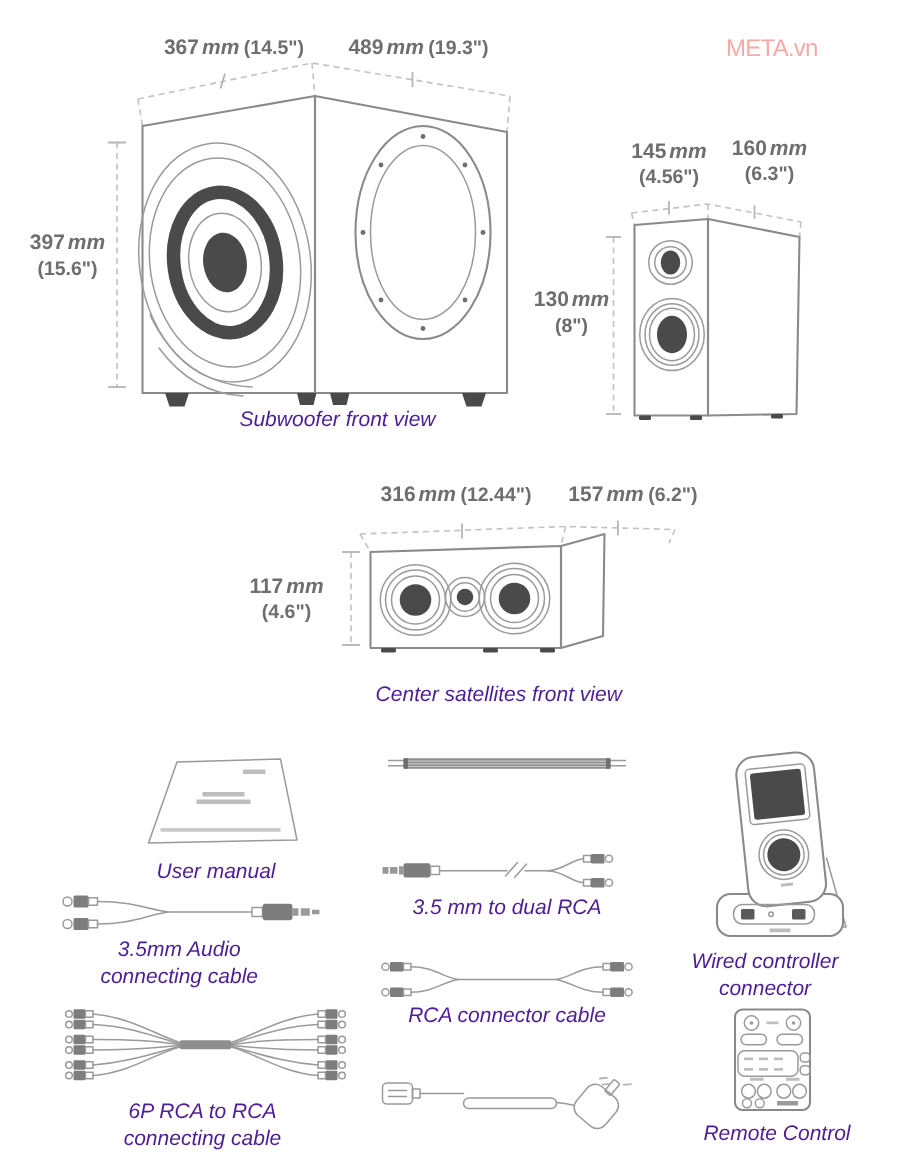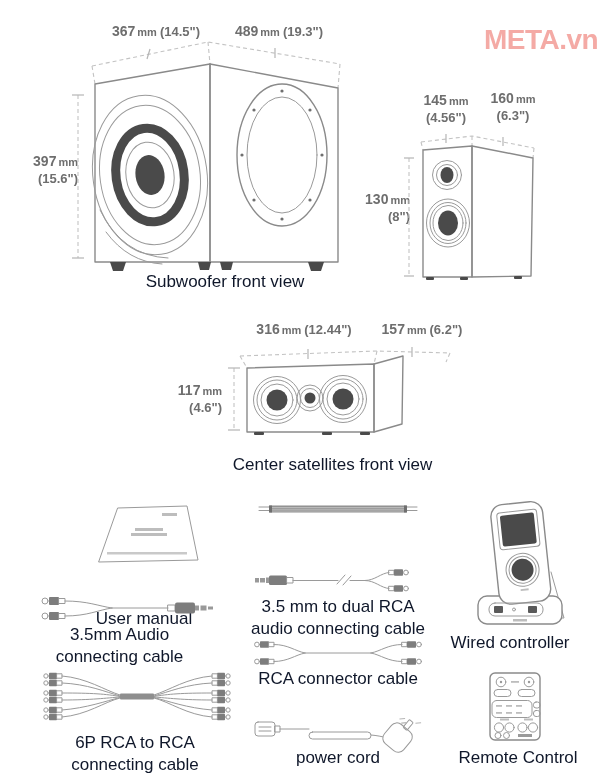--- a/index.html
+++ b/index.html
@@ -1,26 +1,26 @@
 <!DOCTYPE html>
 <html><head>
 <meta charset="utf-8">
 <style>
   html,body{margin:0;padding:0;background:#fff;}
   .page{position:relative;width:603px;height:777px;background:#fff;overflow:hidden;
         font-family:"Liberation Sans",sans-serif;}
   .watermark{position:absolute;left:484px;top:24px;width:110px;
-       font-size:28px;font-weight:700;letter-spacing:-0.5px;color:rgba(233,85,75,0.5);}
+       font-size:16px;font-weight:400;letter-spacing:-0.5px;color:rgba(233,85,75,0.5);}
   .dim{position:absolute;text-align:center;color:#6e6e6e;font-weight:700;
        font-size:14px;line-height:1.25;white-space:nowrap;}
-  .dim .unit{font-size:11px;margin-left:2px;}
+  .dim .unit{font-size:14px;margin-left:2px;font-style:italic;}
   .dim .imp{font-size:13px;margin-left:3px;}
   .dim.stack .imp{display:block;margin-left:0;}
-  .dim.right{text-align:right;}
-  .cap{position:absolute;text-align:center;color:#0f172a;font-size:17px;line-height:1.27;}
+  .dim.right{text-align:center;}
+  .cap{position:absolute;text-align:center;color:#4c1d95;font-size:14px;line-height:1.27;font-style:italic;}
   .art{position:absolute;}
   
   .ln{fill:none;stroke:#8a8a8a;stroke-width:1.4;stroke-linejoin:round;stroke-linecap:round;}
   .thin{fill:none;stroke:#9a9a9a;stroke-width:1;stroke-linejoin:round;stroke-linecap:round;}
   .dk{fill:#4a4a4a;stroke:none;}
   .gy{fill:#7d7d7d;stroke:none;}
   .lt{fill:#bdbdbd;stroke:none;}
   .dash{fill:none;stroke:#c3c3c3;stroke-width:1.1;stroke-dasharray:4 3;}
   .tick{stroke:#b5b5b5;stroke-width:1.2;fill:none;}
   .wh{fill:#fff;}
@@ -160,21 +160,21 @@
   </svg>
   <div class="cap" style="left:225px;top:454px;width:215px">Center satellites front view</div>
 
   <svg class="art" style="left:92px;top:504px" width="112" height="64" viewBox="0 0 112 64">
     <polygon class="thin wh" points="26,4 95,2 106,56 7,58" stroke="#9b9b9b"></polygon>
     <rect class="lt" x="70" y="9" width="15" height="3"></rect>
     <rect class="lt" x="43" y="24" width="28" height="3"></rect>
     <rect class="lt" x="39" y="29" width="36" height="3"></rect>
     <rect x="15" y="48" width="80" height="2.5" fill="#c9c9c9"></rect>
   </svg>
-  <div class="cap" style="left:78px;top:608px;width:132px">User manual</div>
+  <div class="cap" style="left:78px;top:572px;width:132px">User manual</div>
 
   <svg class="art" style="left:40px;top:592px" width="192" height="36" viewBox="0 0 192 36">
     <circle class="thin" cx="5" cy="9" r="3"></circle>
     <rect class="gy" x="9" y="5" width="10" height="8" rx="1"></rect>
     <rect class="thin" x="19" y="6.5" width="6" height="5"></rect>
     <circle class="thin" cx="5" cy="24" r="3"></circle>
     <rect class="gy" x="9" y="20" width="10" height="8" rx="1"></rect>
     <rect class="thin" x="19" y="21.5" width="6" height="5"></rect>
     <path class="thin" d="M25,9 C48,9 58,14 72,16"></path>
     <path class="thin" d="M25,24 C48,24 58,18 72,16"></path>
@@ -279,21 +279,20 @@
     <path class="thin" d="M112,16.5 C122,16.5 128,24 136,24.5"></path>
     <rect class="thin" x="136" y="6.3" width="5" height="4.4"></rect>
       <rect class="gy" x="141" y="5.3" width="9" height="6.4" rx="0.8"></rect>
       <circle class="thin" cx="153" cy="8.5" r="2.4"></circle>
     <rect class="thin" x="136" y="22.3" width="5" height="4.4"></rect>
       <rect class="gy" x="141" y="21.3" width="9" height="6.4" rx="0.8"></rect>
       <circle class="thin" cx="153" cy="24.5" r="2.4"></circle>
   </svg>
   <div class="cap" style="left:248px;top:596px;width:180px">
     <div>3.5 mm to dual RCA</div>
-    <div>audio connecting cable</div>
   </div>
 
   <svg class="art" style="left:253px;top:638px" width="170" height="30" viewBox="0 0 170 30">
     <circle class="thin" cx="4" cy="6.5" r="2.4"></circle>
       <rect class="gy" x="7" y="3.3" width="9" height="6.4" rx="0.8"></rect>
       <rect class="thin" x="16" y="4.3" width="5" height="4.4"></rect>
     <circle class="thin" cx="4" cy="23.5" r="2.4"></circle>
       <rect class="gy" x="7" y="20.3" width="9" height="6.4" rx="0.8"></rect>
       <rect class="thin" x="16" y="21.3" width="5" height="4.4"></rect>
     <path class="thin" d="M21,6.5 C35,6.5 42,13 52,15"></path>
@@ -319,21 +318,20 @@
     <rect class="thin" x="56" y="24" width="62" height="7" rx="3.5"></rect>
     <path class="thin" d="M118,27 C130,28 138,31 145,34"></path>
     <g transform="translate(143,12) rotate(40)">
       <rect class="thin wh" x="0" y="0" width="25" height="25" rx="7"></rect>
       <rect class="thin" x="10" y="-9" width="5" height="10" rx="1"></rect>
       <line class="tick" x1="2" y1="-3" x2="6" y2="-7"></line>
       <line class="tick" x1="6" y1="-1" x2="10" y2="-5"></line>
       <line class="tick" x1="17" y1="-10" x2="21" y2="-14"></line>
     </g>
   </svg>
-  <div class="cap" style="left:278px;top:747px;width:120px">power cord</div>
 
   <svg class="art" style="left:465px;top:500px" width="115" height="130" viewBox="0 0 115 130">
     <path class="thin" d="M86,72 L99,118 L76,118"></path>
     <rect class="ln wh" x="13" y="96" width="84" height="28" rx="9"></rect>
     <g transform="rotate(-6 55 55)">
       <rect class="ln wh" x="30" y="3" width="52" height="100" rx="12"></rect>
       <rect class="thin" x="36" y="11" width="40" height="37" rx="3"></rect>
       <rect class="dk" x="39" y="14" width="34" height="31" rx="2"></rect>
       <circle class="thin" cx="56" cy="70" r="16.5"></circle>
       <circle class="thin" cx="56" cy="70" r="13.5"></circle>
@@ -341,20 +339,21 @@
       <rect class="lt" x="52" y="89" width="8" height="2"></rect>
     </g>
     <rect class="thin" x="24" y="103" width="54" height="13" rx="6"></rect>
     <rect x="29" y="106" width="9" height="7" rx="1" fill="#5a5a5a"></rect>
     <rect x="63" y="106" width="9" height="7" rx="1" fill="#5a5a5a"></rect>
     <circle class="thin" cx="49" cy="109.5" r="1.5"></circle>
     <rect class="lt" x="48" y="119" width="14" height="2.5"></rect>
   </svg>
   <div class="cap" style="left:440px;top:632px;width:140px">
     <div>Wired controller</div>
+    <div>connector</div>
   </div>
 
   <svg class="art" style="left:487px;top:672px" width="58" height="72" viewBox="0 0 58 72">
     <rect class="ln wh" x="3" y="1" width="50" height="67" rx="5"></rect>
     <circle class="thin" cx="14" cy="10" r="4.8"></circle>
       <circle cx="14" cy="10" r="1.2" fill="#999"></circle>
     <circle class="thin" cx="42" cy="10" r="4.8"></circle>
       <circle cx="42" cy="10" r="1.2" fill="#999"></circle>
     <rect class="lt" x="24" y="9" width="8" height="1.8"></rect>
     <rect class="thin" x="7" y="17.5" width="17" height="7" rx="3.5"></rect>

